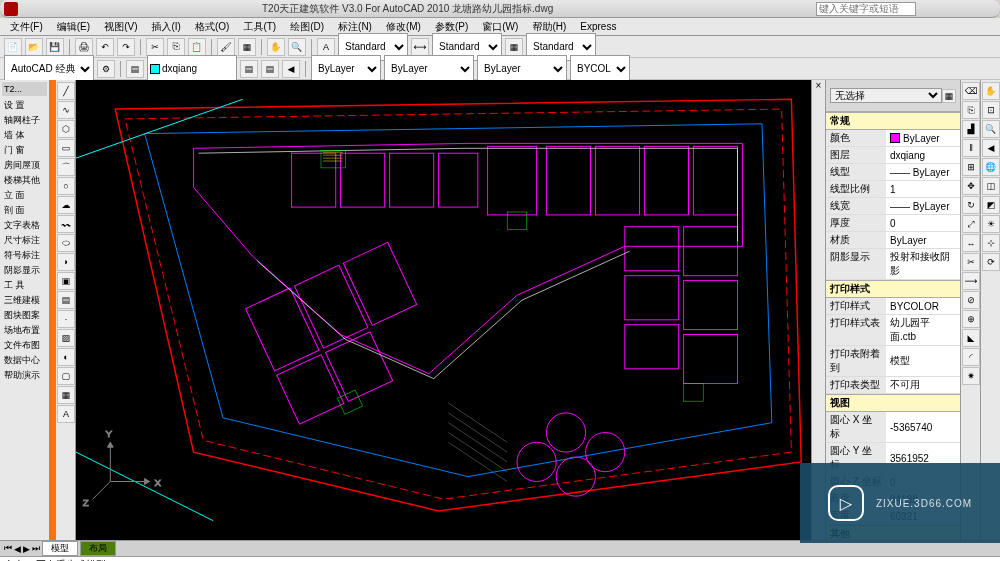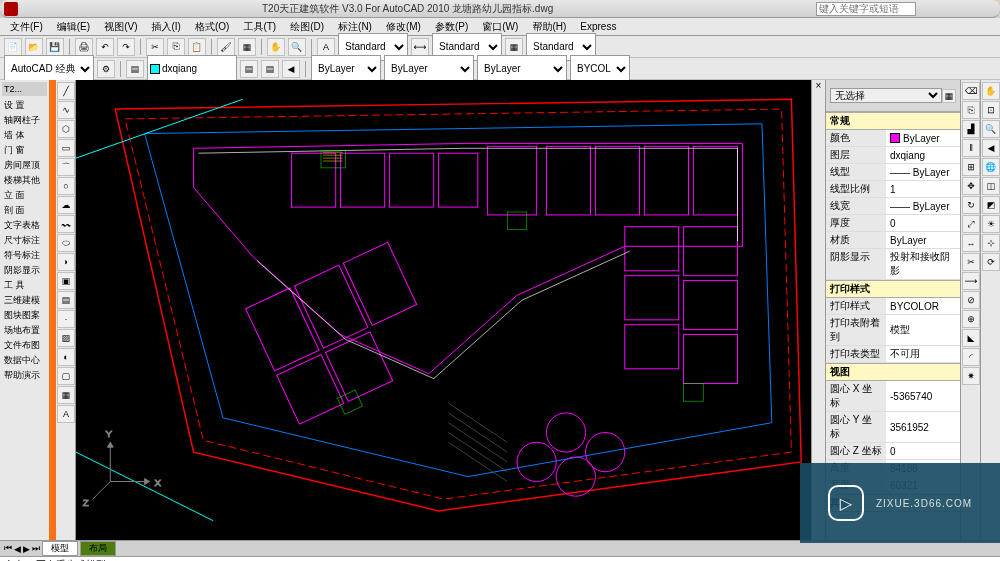--- a/index.html
+++ b/index.html
@@ -324,20 +324,26 @@
           </div>
         </div>
         <div class="prop-section">打印样式</div>
         <div class="prop-row">
           <div class="prop-label">打印样式</div>
           <div class="prop-value">
             <span>BYCOLOR</span>
           </div>
         </div>
         <div class="prop-row">
+          <div class="prop-label">打印样式表</div>
+          <div class="prop-value">
+            <span>幼儿园平面.ctb</span>
+          </div>
+        </div>
+        <div class="prop-row">
           <div class="prop-label">打印表附着到</div>
           <div class="prop-value">
             <span>模型</span>
           </div>
         </div>
         <div class="prop-row">
           <div class="prop-label">打印表类型</div>
           <div class="prop-value">
             <span>不可用</span>
           </div>

